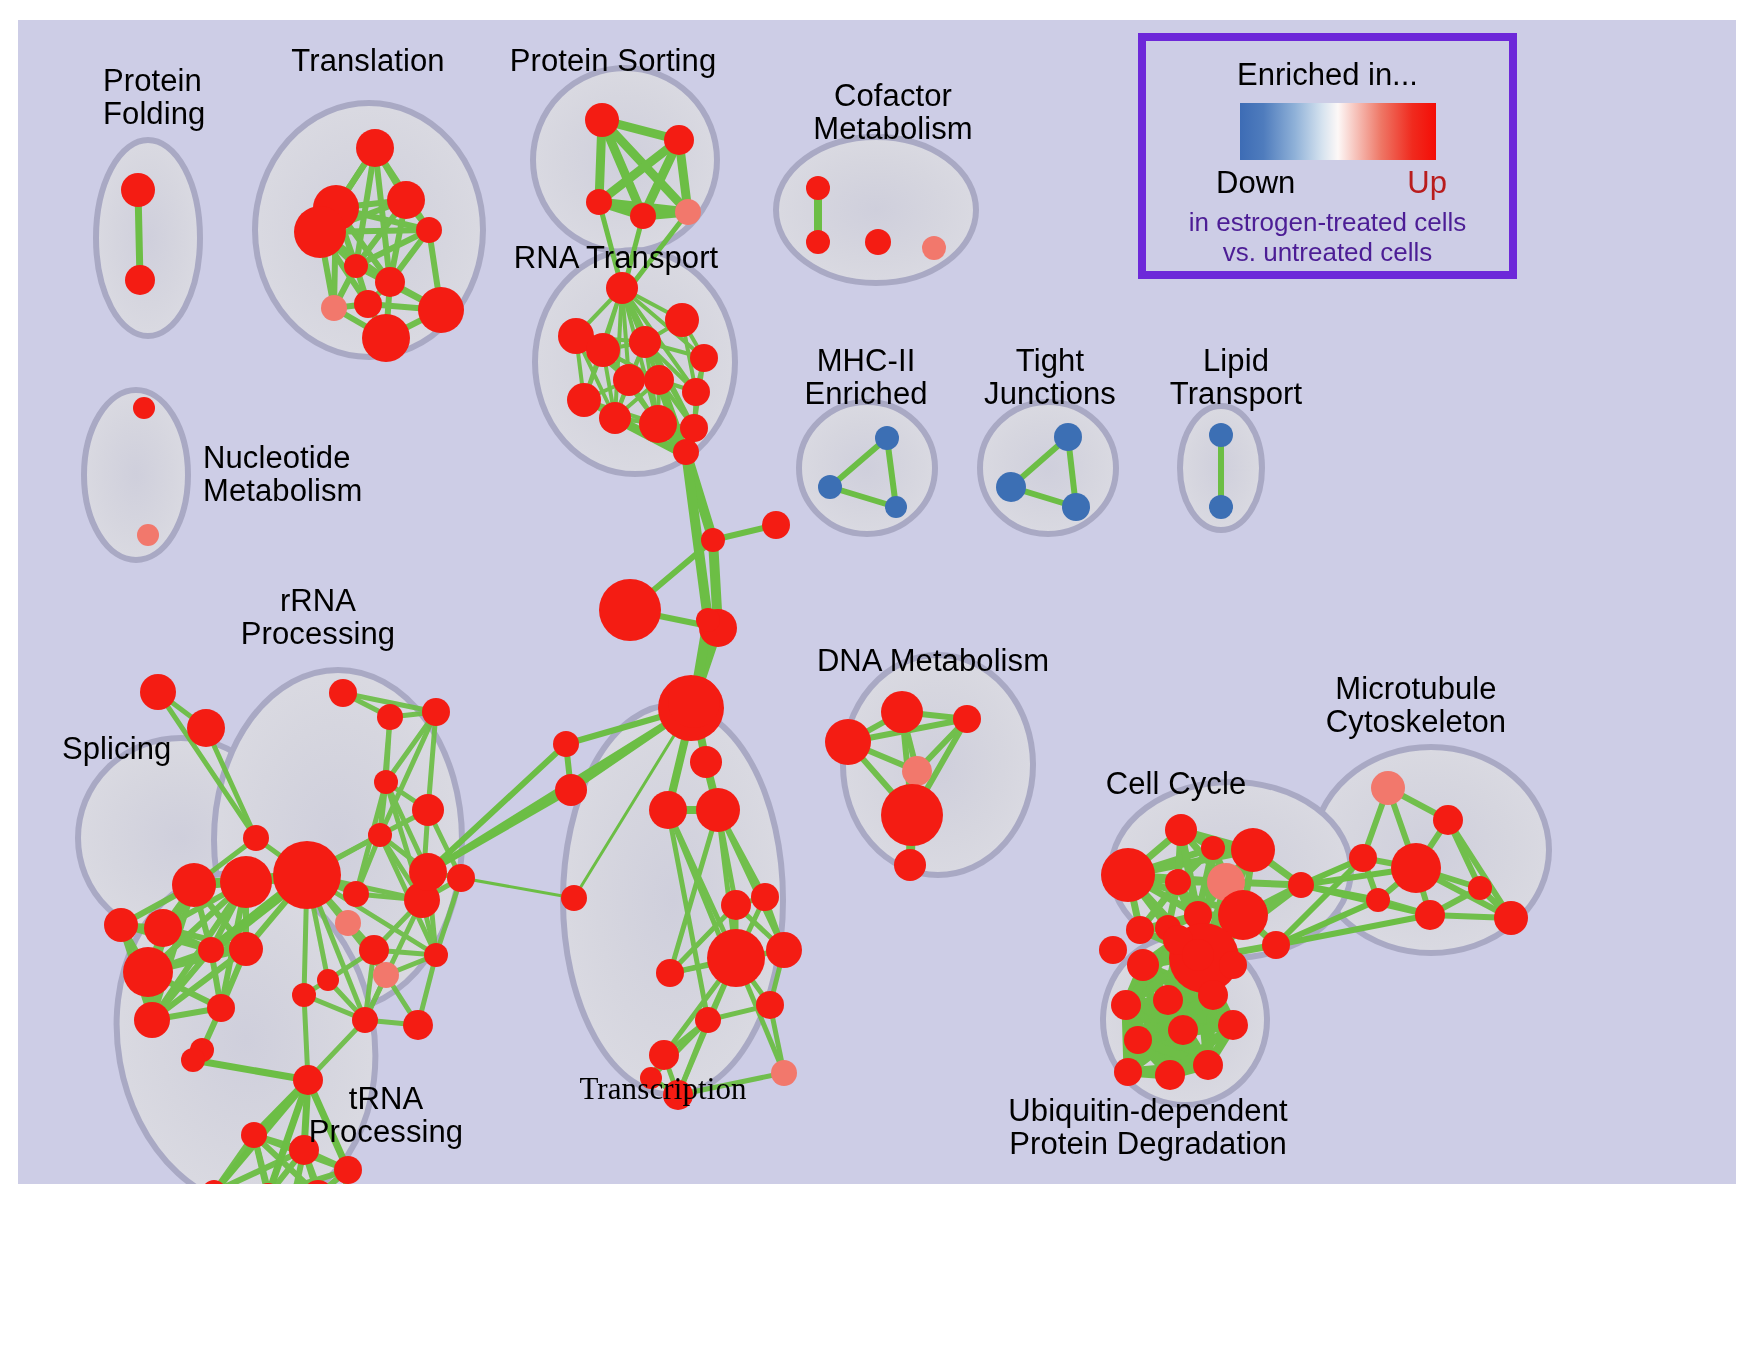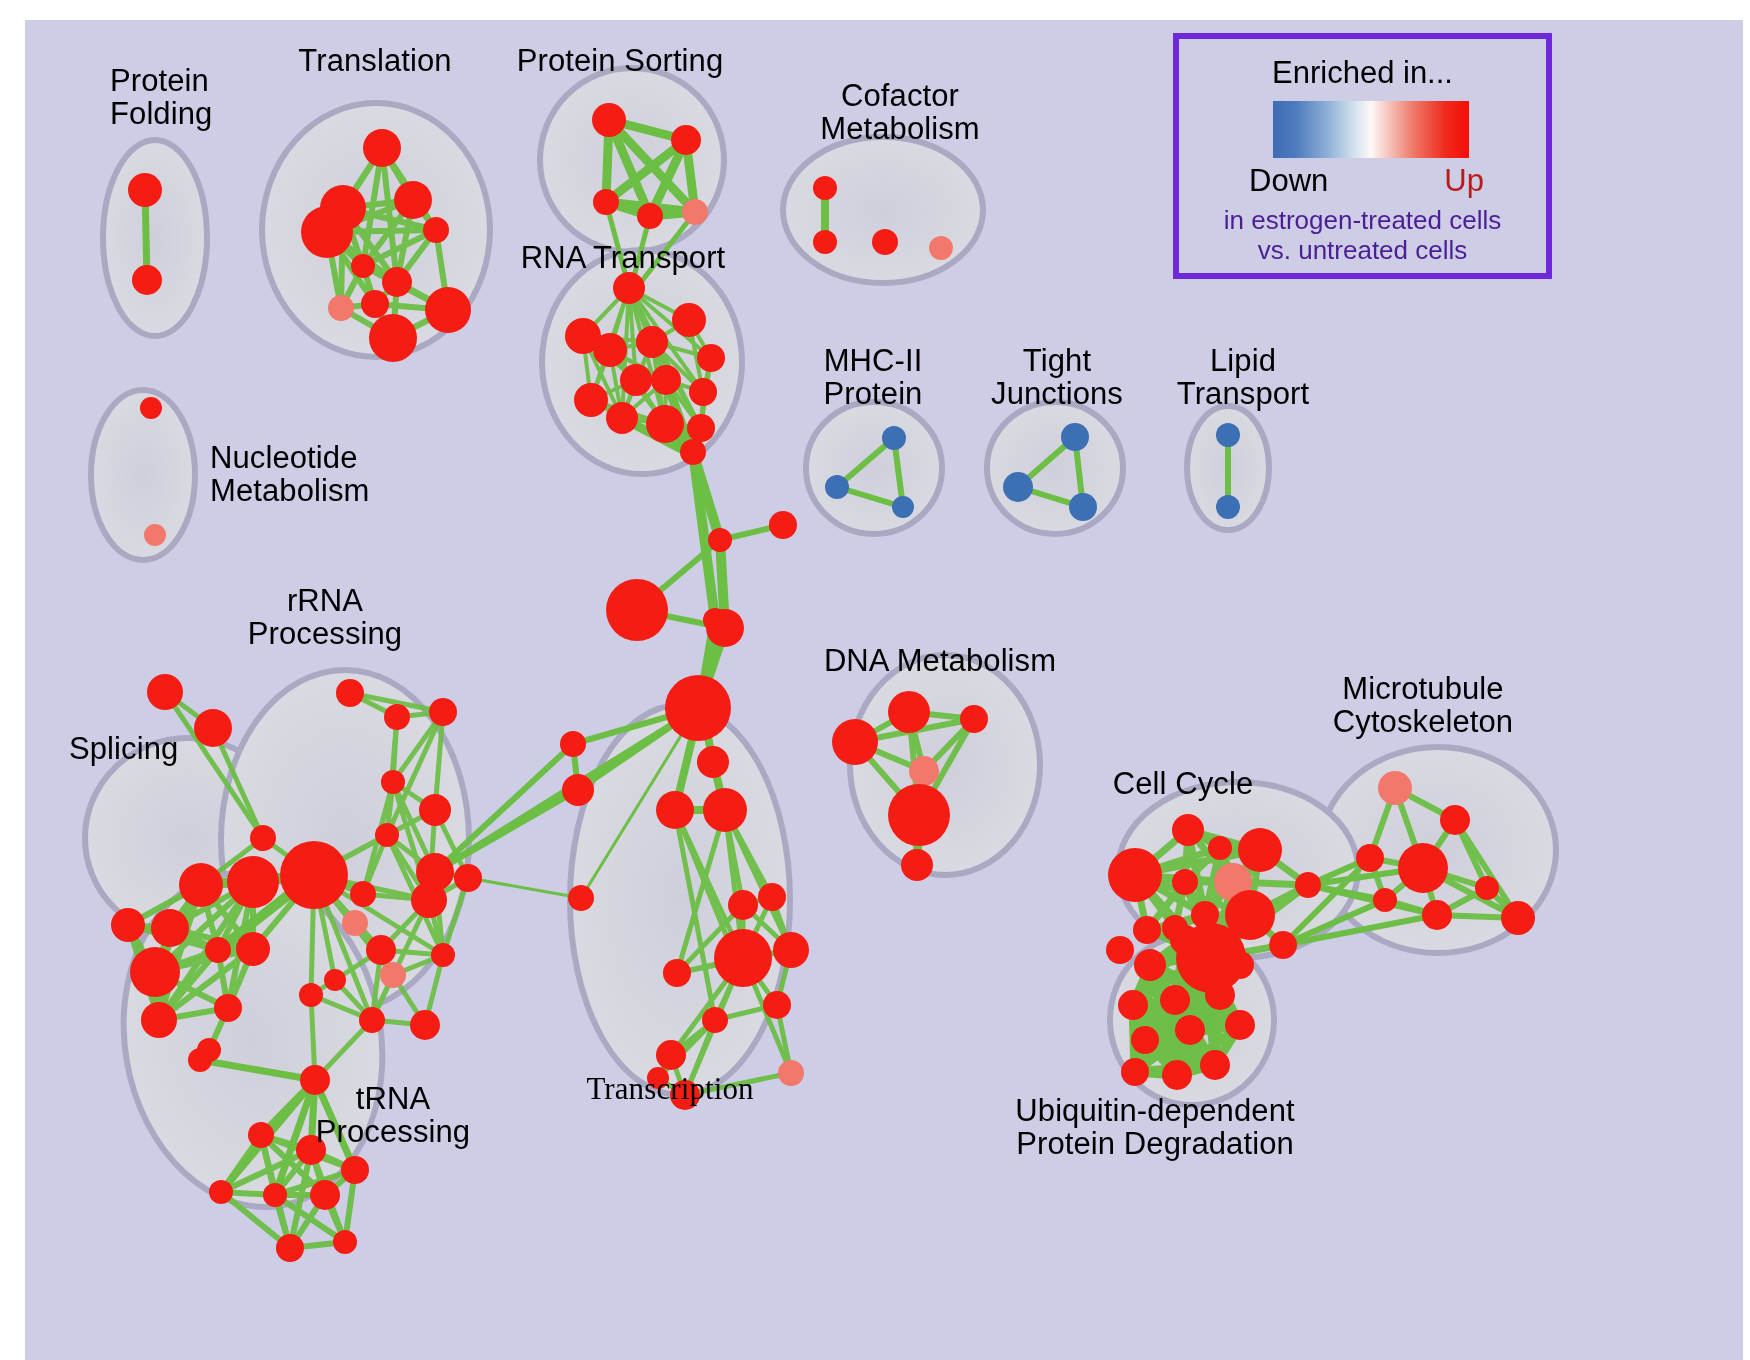--- a/index.html
+++ b/index.html
@@ -1,23 +1,23 @@
 <!DOCTYPE html>
 <html><head>
 <meta charset="utf-8">
 <style>
   html,body{margin:0;padding:0;background:#ffffff;}
   body{width:1750px;height:1360px;font-family:"Liberation Sans",sans-serif;overflow:hidden;}
   #stage{position:relative;width:1750px;height:1360px;background:#ffffff;}
-  #panel{position:absolute;left:25px;top:20px;width:1718px;height:1340px;background:#cdcde6;overflow:hidden;}
+  #panel{position:absolute;left:18px;top:20px;width:1718px;height:1164px;background:#cdcde6;overflow:hidden;}
   svg#net{position:absolute;left:0;top:0;width:1718px;height:1340px;display:block;}
   .clabel{position:absolute;color:#000;font-size:31px;line-height:1.06;letter-spacing:.1px;white-space:pre;font-family:"Liberation Sans",sans-serif;}
   .clabel.ctr{text-align:center;transform:translateX(-50%);}
   
-  #legend{position:absolute;left:1120px;top:13px;width:379px;height:246px;background:#cdcde6;border:6px solid #6d28d9;box-sizing:border-box;margin-left:28px;}
+  #legend{position:absolute;left:1120px;top:13px;width:379px;height:246px;background:#cdcde6;border:8px solid #6d28d9;box-sizing:border-box;}
   #legend .ltitle{position:absolute;top:16px;left:0;width:100%;text-align:center;font-size:31px;color:#000;}
   #legbar{position:absolute;left:94px;top:62px;width:196px;height:57px;
           background:linear-gradient(to right,#3d6cb5 0%,#4f7cbd 12%,#8fb1d8 28%,#d6e3ef 42%,#fdf8f7 50%,#f7c9c2 58%,#ee7766 72%,#f02a1e 88%,#f50d06 100%);}
   #legdown{position:absolute;left:70px;top:124px;font-size:31px;color:#000;}
   #legup{position:absolute;right:62px;top:124px;font-size:31px;color:#b91c1c;}
   #legsub{position:absolute;left:0;top:166px;width:100%;text-align:center;font-size:26px;line-height:1.17;color:#4c1d95;}
 </style>
 </head>
 <body>
 
@@ -748,21 +748,21 @@
     <div class="clabel" style="left:85px;top:45px;">Protein
 Folding</div>
     <div class="clabel ctr" style="left:350px;top:25px;">Translation</div>
     <div class="clabel ctr" style="left:595px;top:25px;">Protein Sorting</div>
     <div class="clabel ctr" style="left:875px;top:60px;">Cofactor
 Metabolism</div>
     <div class="clabel ctr" style="left:598px;top:222px;">RNA Transport</div>
     <div class="clabel" style="left:185px;top:422px;">Nucleotide
 Metabolism</div>
     <div class="clabel ctr" style="left:848px;top:325px;text-align:center;">MHC-II
-Protein</div>
+Enriched</div>
     <div class="clabel ctr" style="left:1032px;top:325px;text-align:center;">Tight
 Junctions</div>
     <div class="clabel ctr" style="left:1218px;top:325px;text-align:center;">Lipid
 Transport</div>
     <div class="clabel ctr" style="left:300px;top:565px;">rRNA
 Processing</div>
     <div class="clabel" style="left:44px;top:713px;">Splicing</div>
     <div class="clabel ctr" style="left:915px;top:625px;">DNA Metabolism</div>
     <div class="clabel ctr" style="left:1398px;top:653px;text-align:center;">Microtubule
 Cytoskeleton</div>

